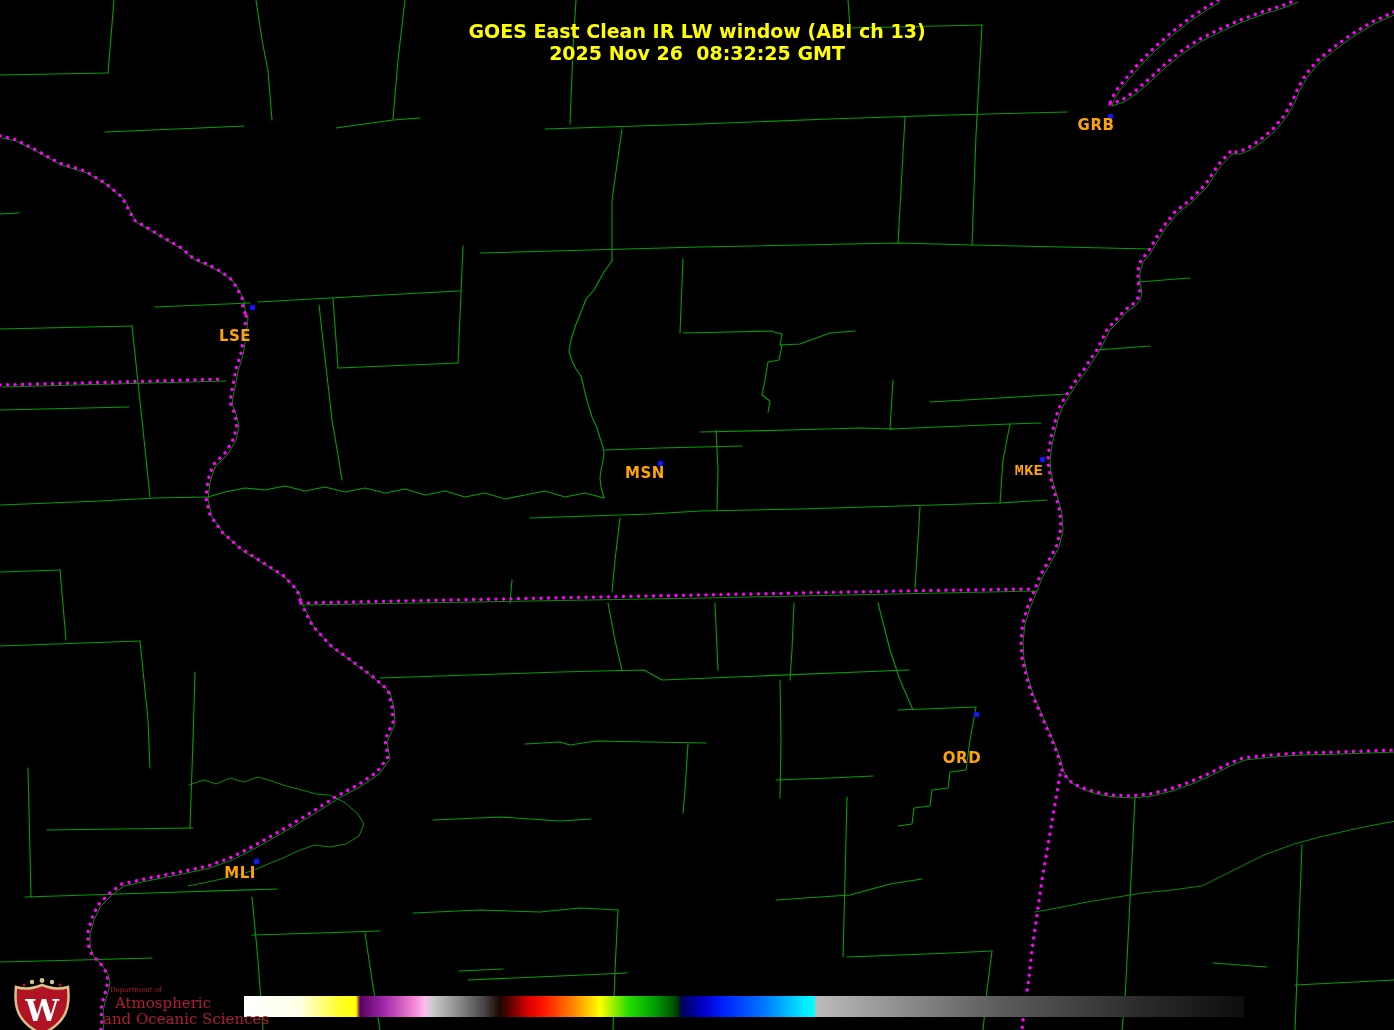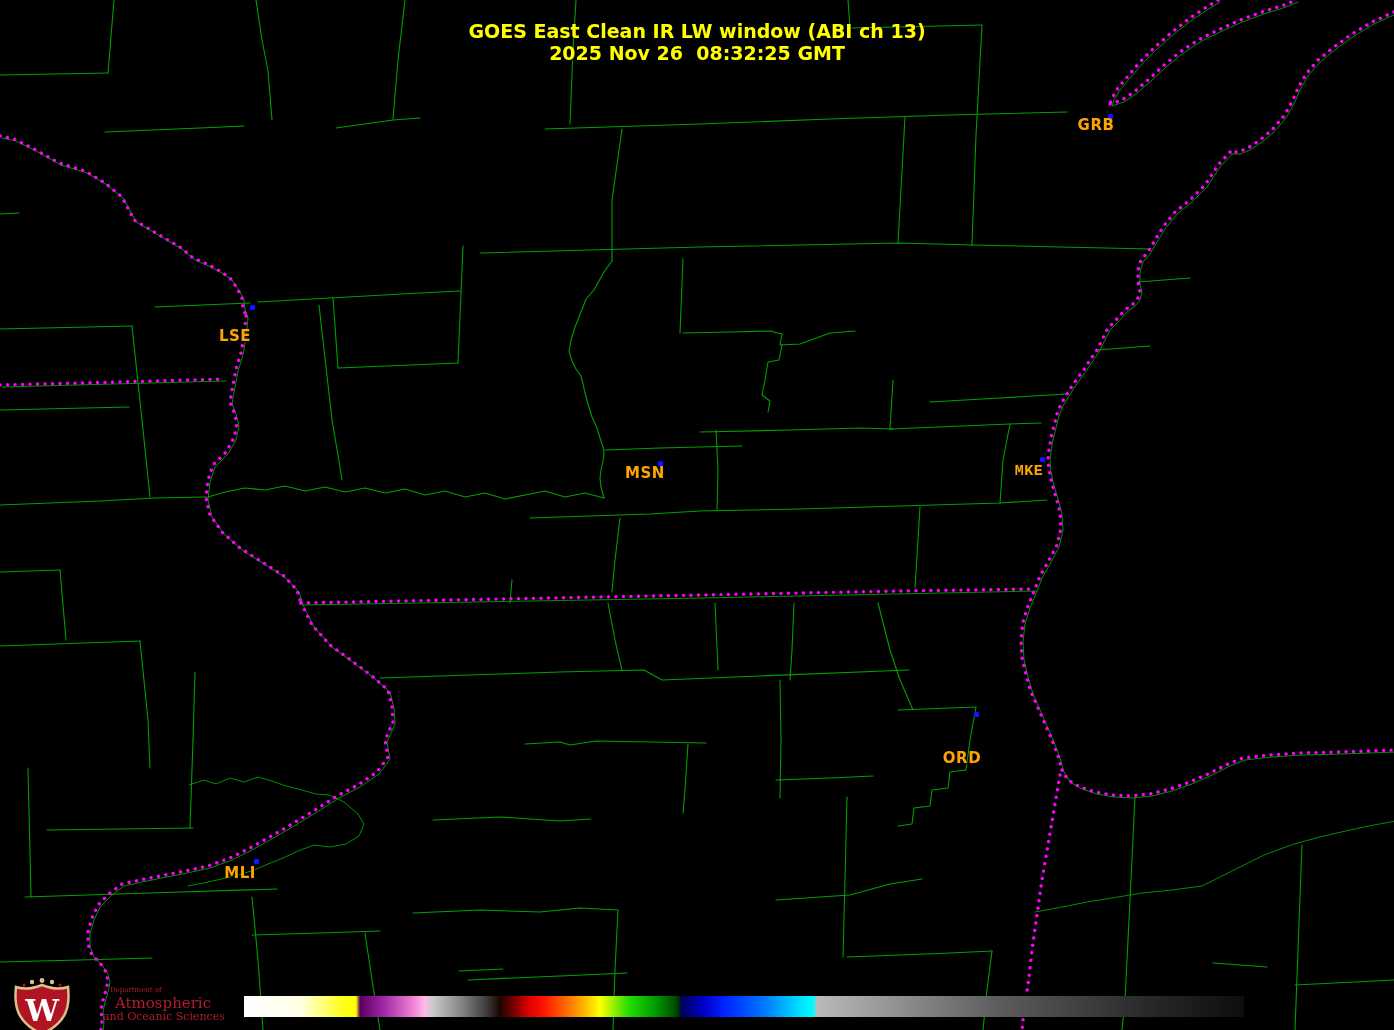--- a/index.html
+++ b/index.html
@@ -18,21 +18,21 @@
                background:var(--dot-color,#1414ff);box-shadow:0 0 2px #0000aa;}
   .station-label{position:absolute;transform:translate(-50%,-50%);color:var(--stn-color,#ffa500);
                  font-size:15px;font-weight:700;letter-spacing:.5px;text-shadow:1px 1px 1px #000;}
   .colorbar{position:absolute;left:244px;top:996px;width:1000px;height:21px;}
   .logo{position:absolute;left:0;top:976px;width:330px;height:54px;}
   .logo .crest{position:absolute;left:8px;top:2px;}
   .logo .dept{position:absolute;left:110px;top:10px;font-size:7px;color:var(--logo-color,#b01c2e);
               font-family:"DejaVu Serif","Liberation Serif",serif;text-align:center;}
   .logo .l2{position:absolute;left:103px;top:18px;font-size:15px;color:var(--logo-color,#b01c2e);
             font-family:"DejaVu Serif","Liberation Serif",serif;margin-left:12px;}
-  .logo .l3{position:absolute;left:103px;top:34px;font-size:11px;color:var(--logo-color,#b01c2e);
+  .logo .l3{position:absolute;left:103px;top:34px;font-size:15px;color:var(--logo-color,#b01c2e);
             font-family:"DejaVu Serif","Liberation Serif",serif;}
 </style>
 </head>
 <body>
 
 <div class="stage">
 
   <svg class="map" width="1394" height="1030" viewBox="0 0 1394 1030">
 
     <g class="shoregreen" transform="translate(2,2)">

